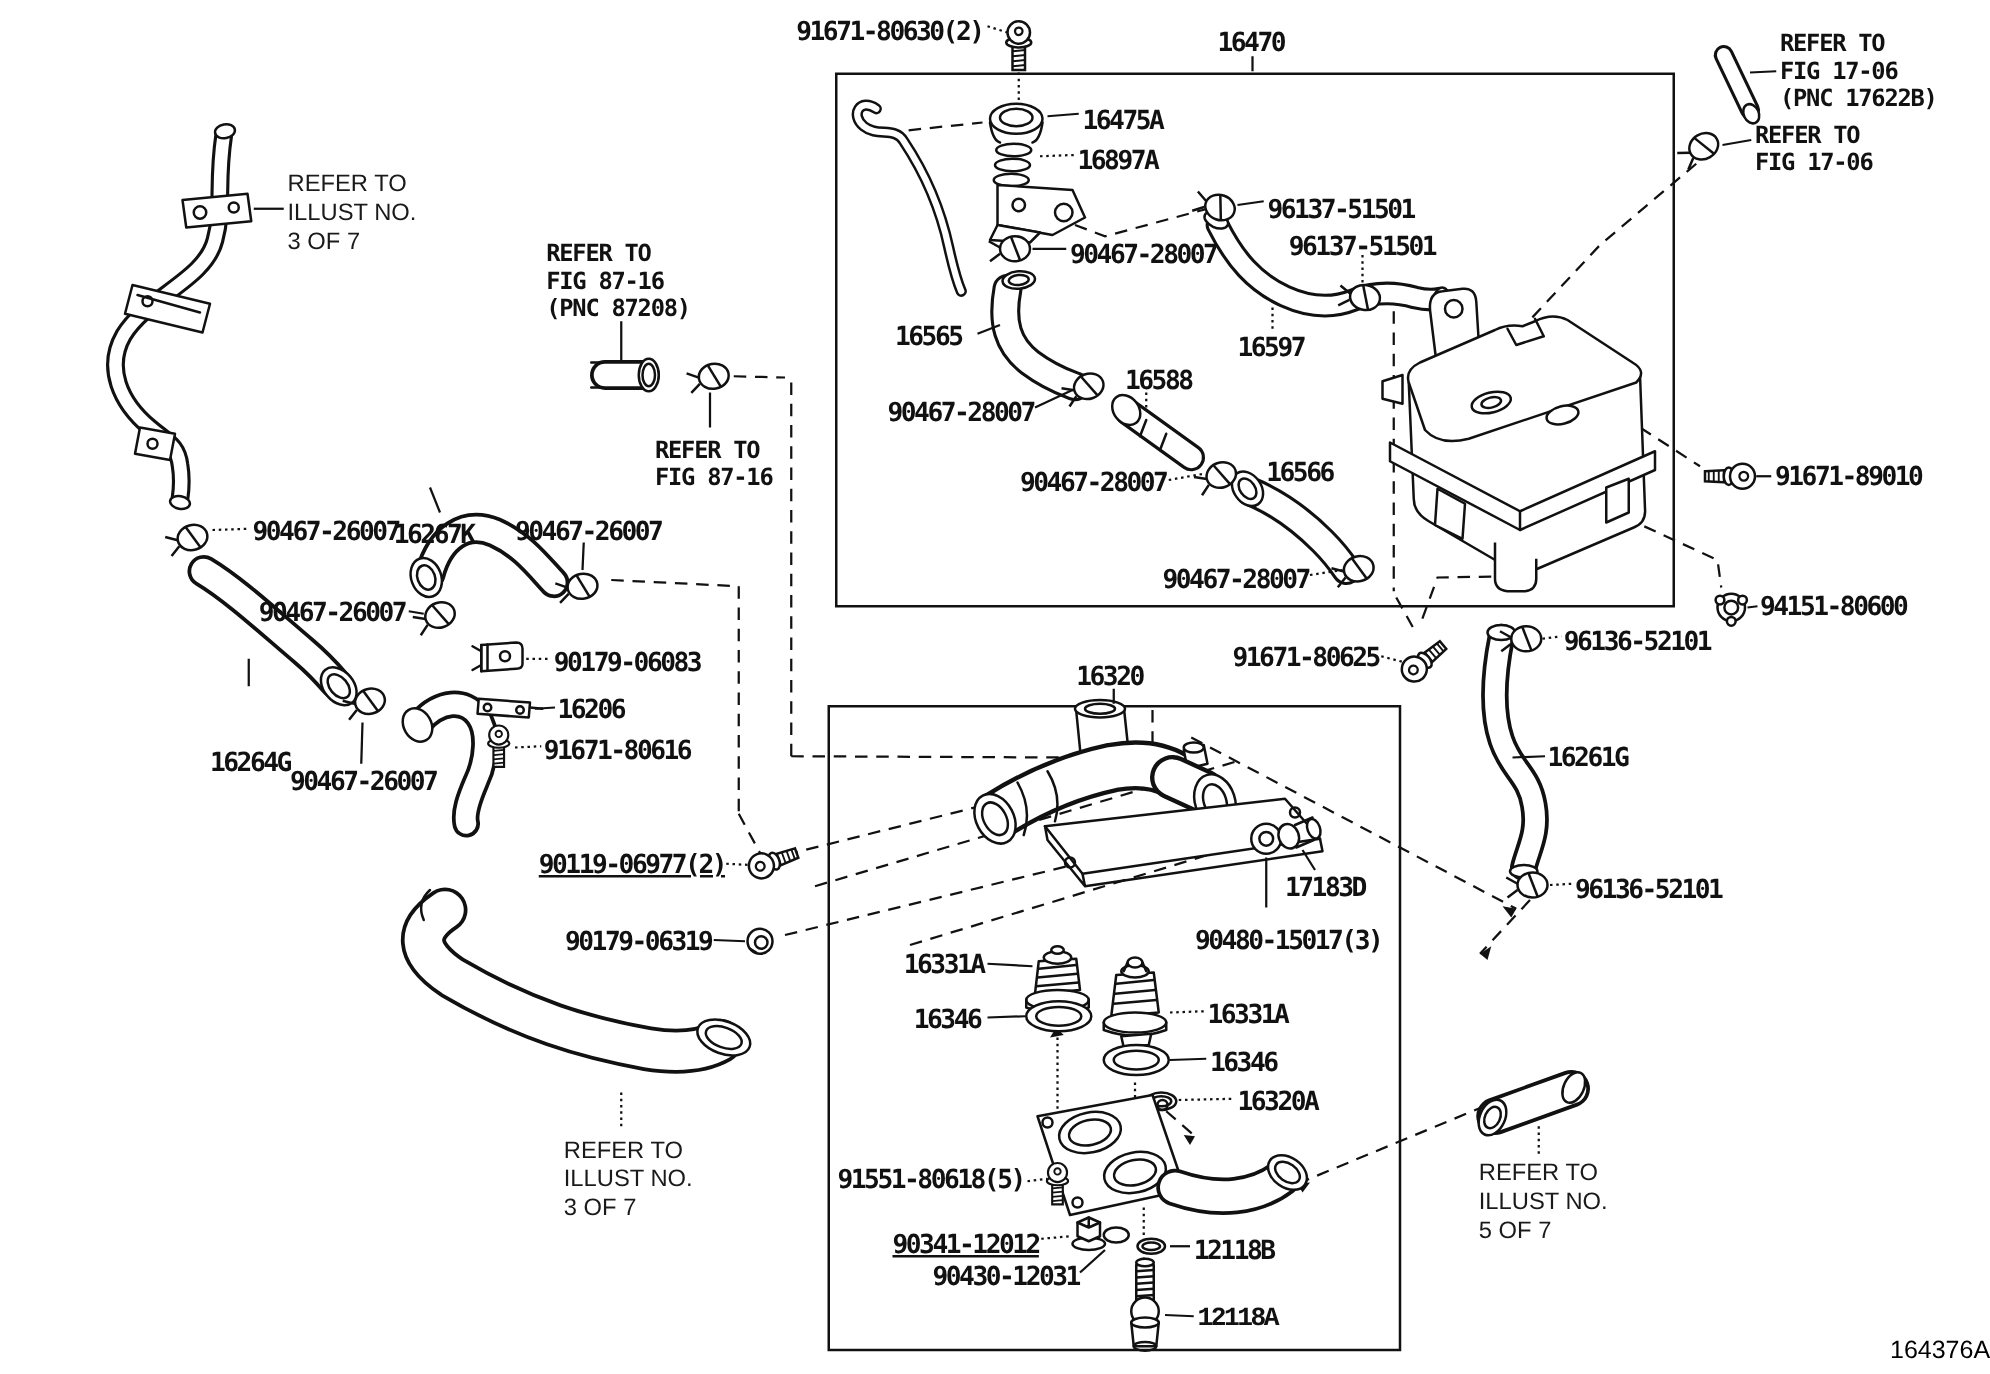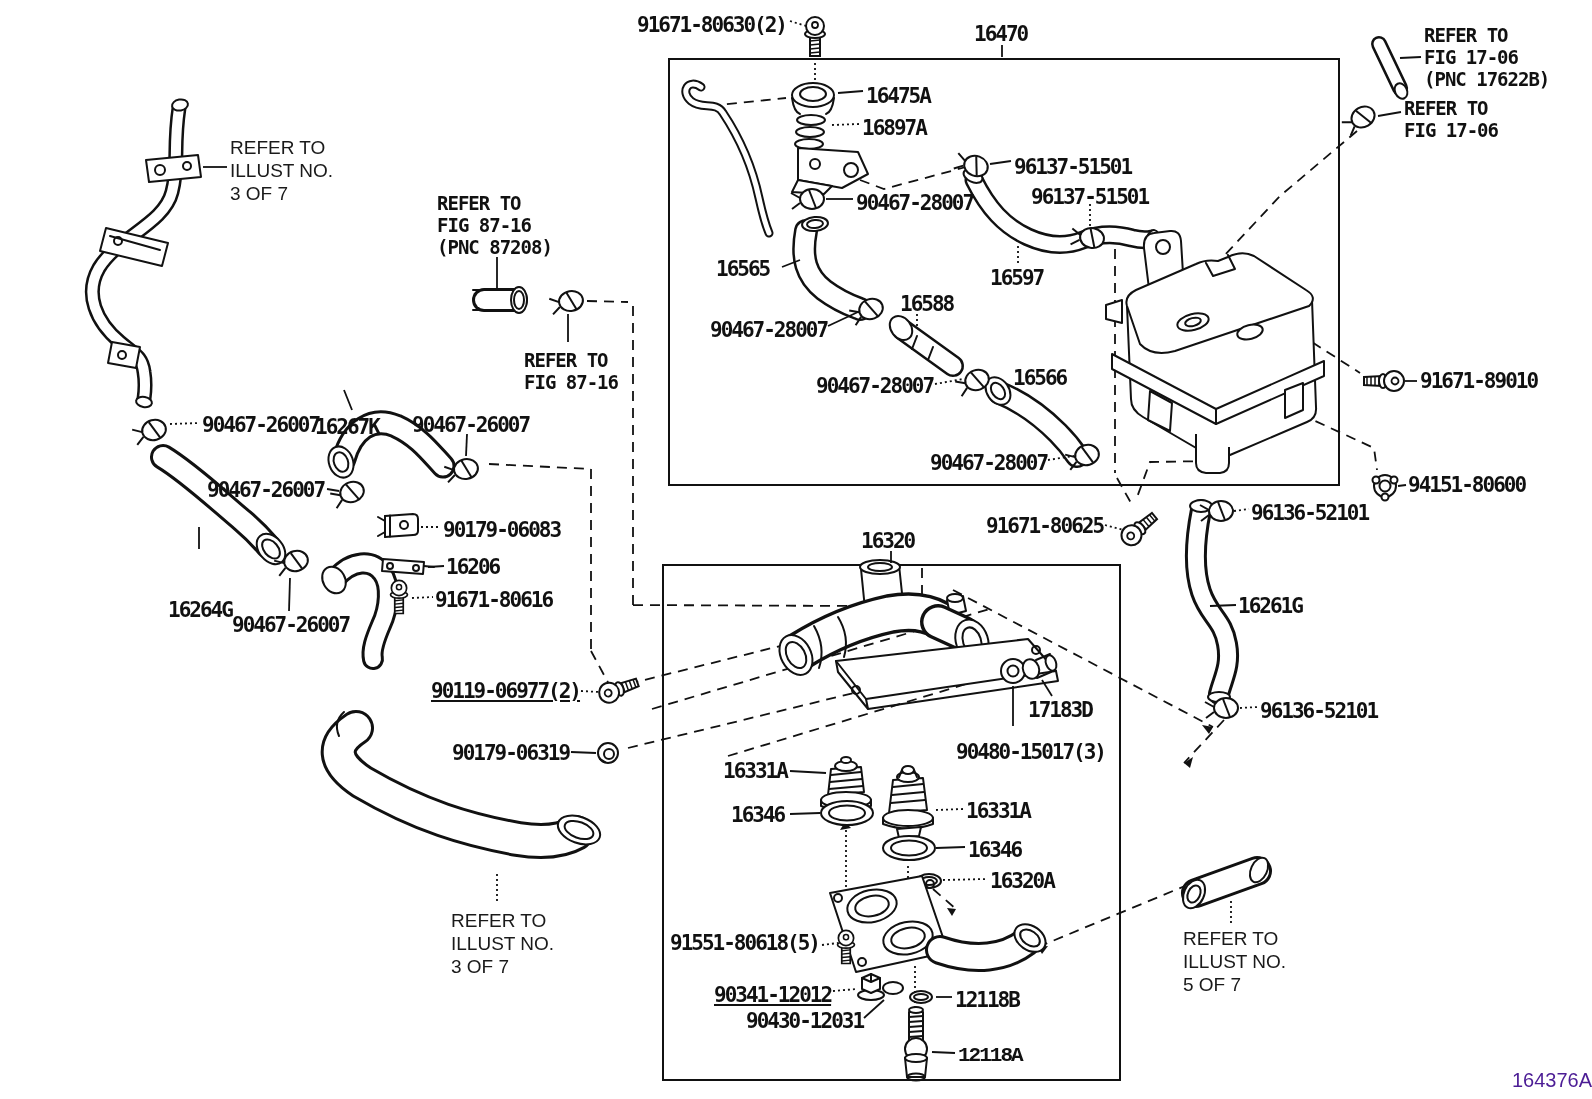--- a/index.html
+++ b/index.html
@@ -4,21 +4,21 @@
 <style>
   html,body{margin:0;padding:0;background:#fff;}
   .canvas{position:relative;width:1592px;height:1099px;background:#fff;overflow:hidden;
           font-family:"DejaVu Sans Mono","Liberation Mono",monospace;}
   svg{position:absolute;left:0;top:0;}
   .pbox{position:absolute;border:2px solid #111;}
   .lbl{position:absolute;white-space:nowrap;color:#111;}
   .pn{font:700 21px "DejaVu Sans Mono",monospace;letter-spacing:-2px;}
   .ref-b{font:700 19px "DejaVu Sans Mono",monospace;letter-spacing:-1px;line-height:22px;}
   .ref-l{font:400 19px "Liberation Sans",sans-serif;color:#1a1a1a;line-height:23px;}
-  .docid{font:400 20px "Liberation Sans",sans-serif;color:#4c1d95;}
+  .docid{font:400 20px "Liberation Sans",sans-serif;color:#000000;}
   .ln{stroke:#111;stroke-width:2;fill:none;stroke-linejoin:round;stroke-linecap:round;}
   .fw{fill:#fff;stroke:#111;stroke-width:2;stroke-linejoin:round;}
   .dk{fill:#111;stroke:none;}
   .dash{stroke:#111;stroke-width:1.8;fill:none;stroke-dasharray:10 7;}
   .dot{stroke:#111;stroke-width:1.8;fill:none;stroke-dasharray:2 3;}
   .ld{stroke:#111;stroke-width:1.8;fill:none;}
   .tO{stroke:#111;fill:none;stroke-linecap:round;}
   .tI{stroke:#fff;fill:none;stroke-linecap:round;}
 </style>
 </head>

